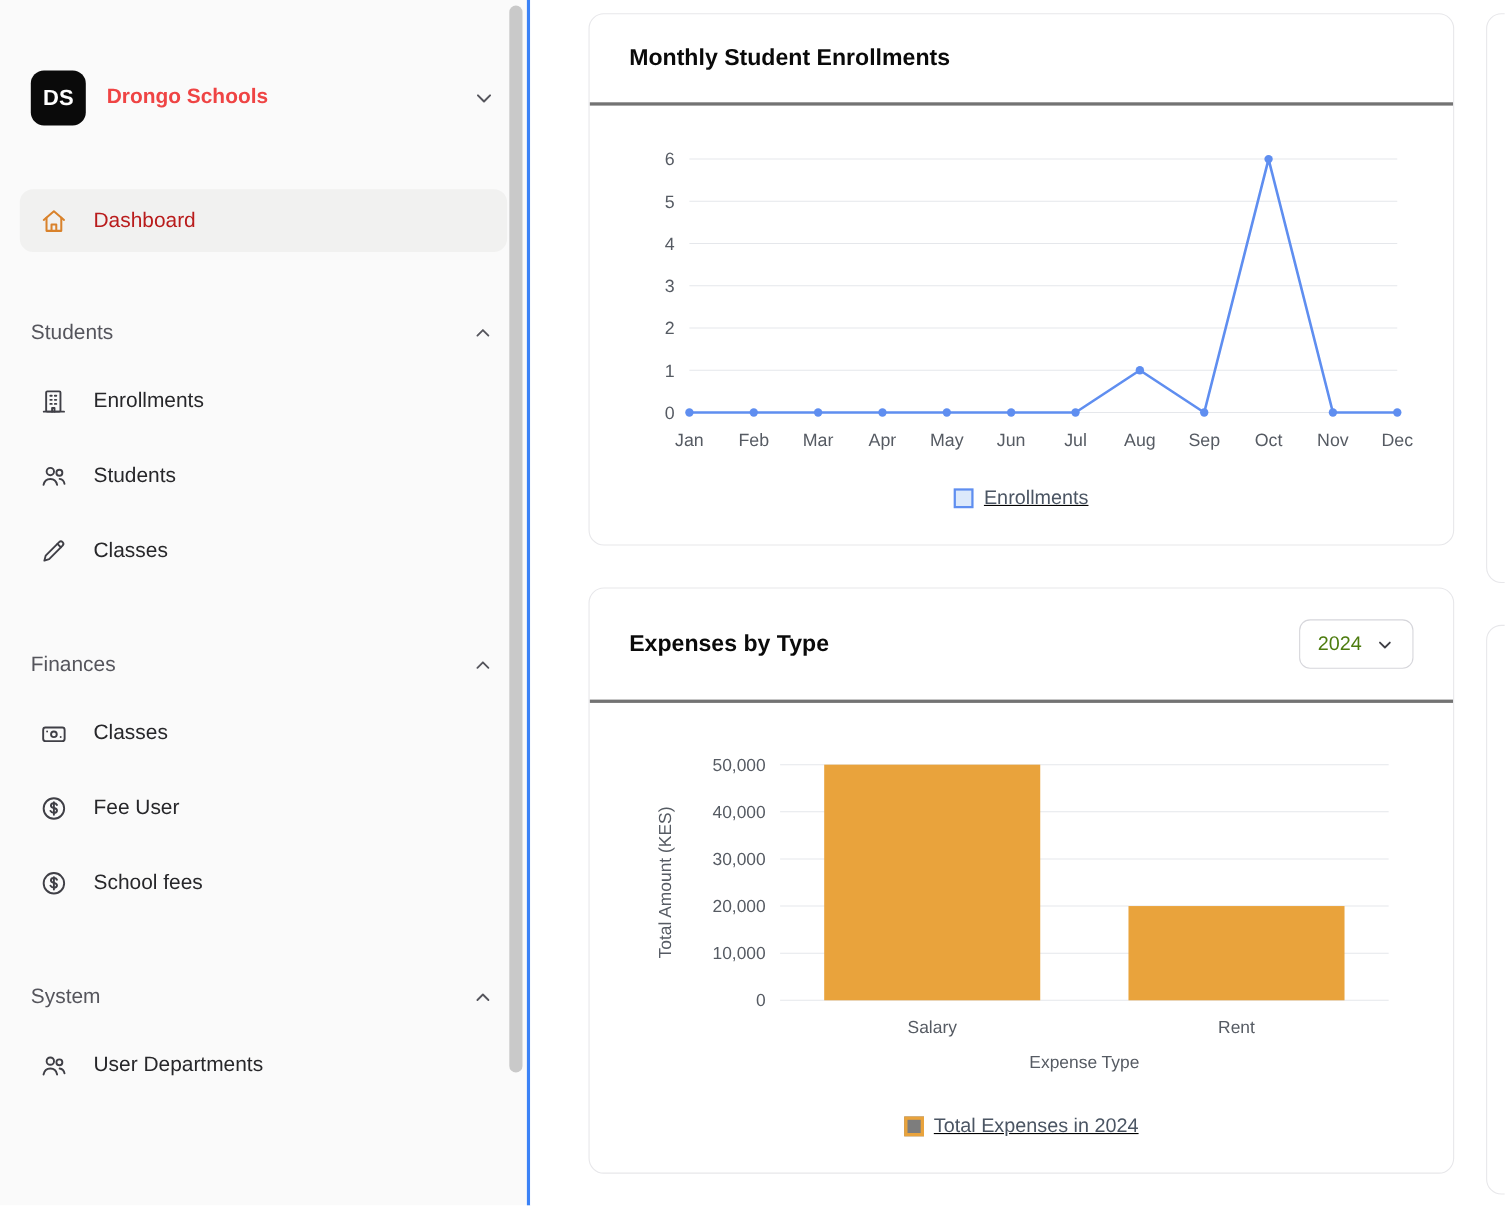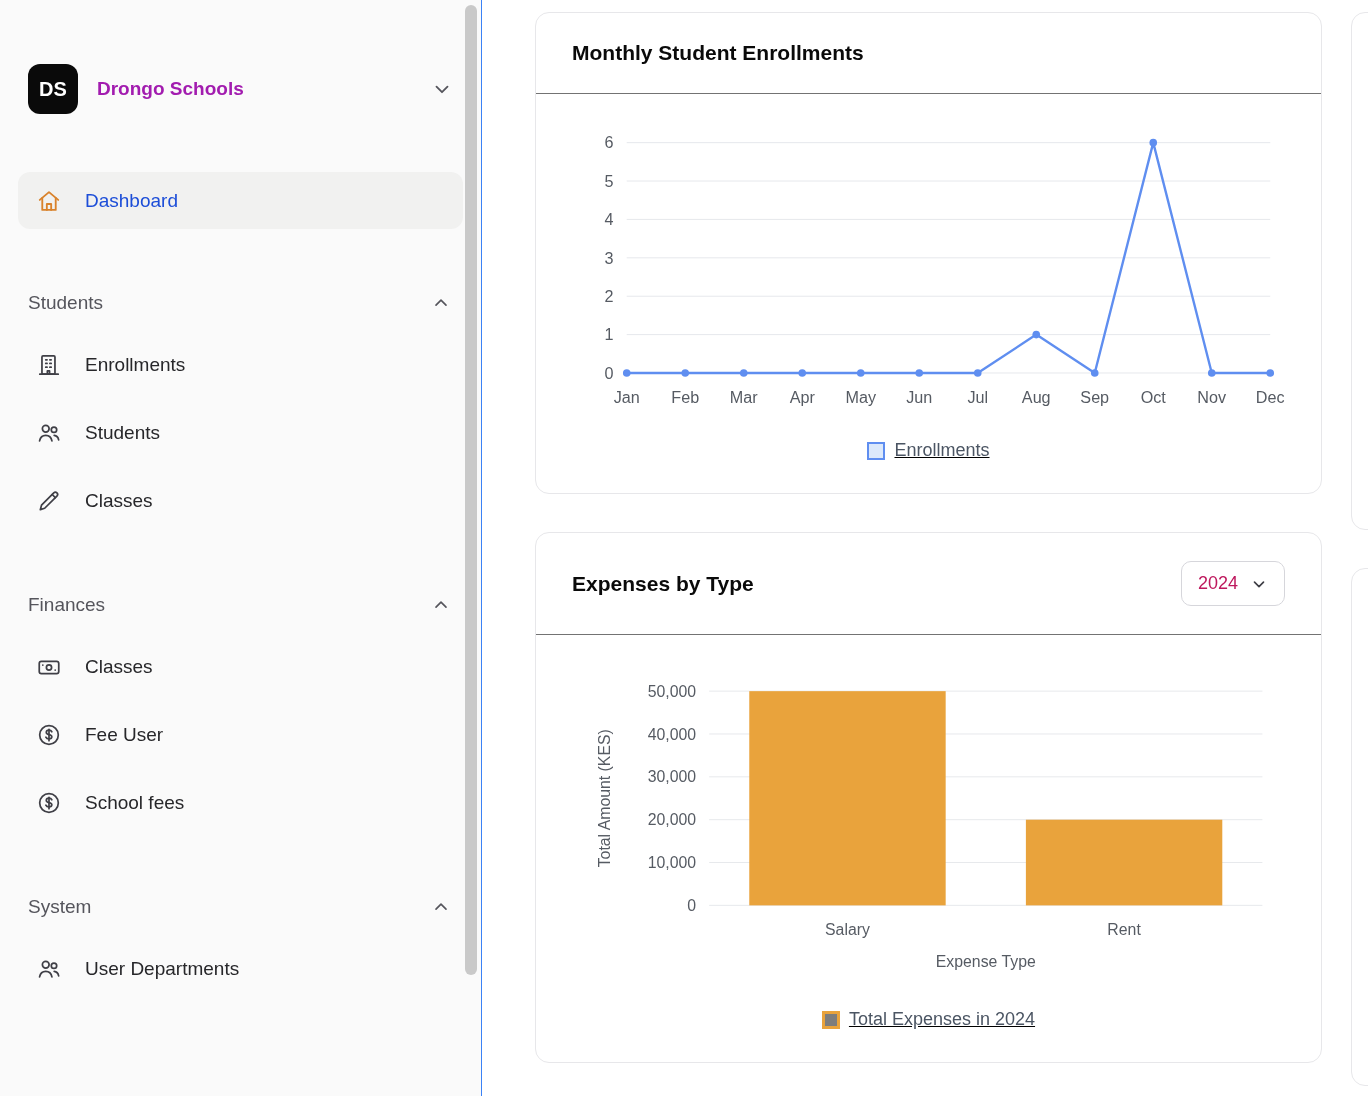--- a/index.html
+++ b/index.html
@@ -9,21 +9,21 @@
     background: #ffffff;
     display: flex;
   }
 
   
   .sidebar {
     position: relative;
     width: 482px;
     height: 1096px;
     background: #fafafa;
-    border-right: 1px solid #3b82f6;
+    border-right: 3px solid #3b82f6;
     flex: 0 0 auto;
     overflow: hidden;
   }
   .scroll-thumb {
     position: absolute;
     right: 4px; top: 5px;
     width: 12px; height: 970px;
     background: #c9c9c9;
     border-radius: 7px;
   }
@@ -38,21 +38,21 @@
   .org-logo {
     width: 50px; height: 50px;
     background: #0a0a0a;
     color: #ffffff;
     border-radius: 12px;
     display: flex; align-items: center; justify-content: center;
     font-size: 20px; font-weight: 700;
     flex: 0 0 auto;
   }
   .org-name {
-    font-size: 19px; font-weight: 600; color: #a21caf;
+    font-size: 19px; font-weight: 600; color: #ef4444;
     flex: 1 1 auto;
   }
   .chev { flex: 0 0 auto; }
 
   .nav-item {
     margin: 8px 18px;
     height: 60px;
     padding: 0 18px;
     border-radius: 12px;
     display: flex;
@@ -60,21 +60,21 @@
     gap: 23px;
     font-size: 19px;
     color: #27272a;
     cursor: pointer;
   }
   .nav-item .nav-icon { flex: 0 0 auto; display: flex; }
   .nav-item.active {
     margin-top: 58px;
     height: 57px;
     background: #f1f1f0;
-    color: #1d4ed8;
+    color: #b91c1c;
   }
   .section-header {
     margin: 60px 28px 18px 28px;
     height: 28px;
     display: flex;
     align-items: center;
     justify-content: space-between;
     font-size: 19px;
     color: #55555c;
     cursor: pointer;
@@ -93,39 +93,39 @@
   .card {
     width: 787px;
     background: #ffffff;
     border: 1px solid #e7e7ea;
     border-radius: 14px;
     overflow: hidden;
   }
   .card + .card { margin-top: 38px; }
   .card-header {
     padding: 28px 36px;
-    border-bottom: 1px solid #737373;
+    border-bottom: 3px solid #737373;
     display: flex;
     align-items: center;
     justify-content: space-between;
   }
   .card-title {
     font-size: 21px;
     font-weight: 700;
     color: #0a0a0a;
   }
   .year-select {
     display: flex;
     align-items: center;
     gap: 12px;
     border: 1px solid #d6d6db;
     border-radius: 10px;
     padding: 11px 16px;
     font-size: 18px;
-    color: #be185d;
+    color: #4d7c0f;
     background: #ffffff;
     cursor: pointer;
   }
   .chart-body { padding: 24px 26px 24px 26px; }
   .chart-svg { display: block; width: 100%; }
   .legend-row {
     display: flex;
     align-items: center;
     justify-content: center;
     gap: 9px;

